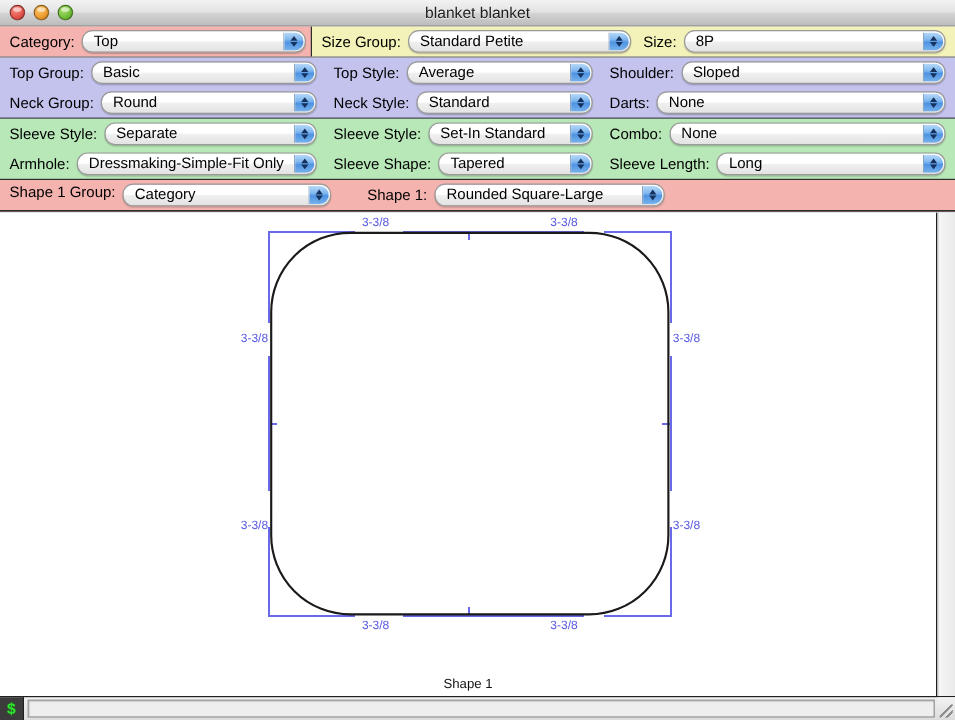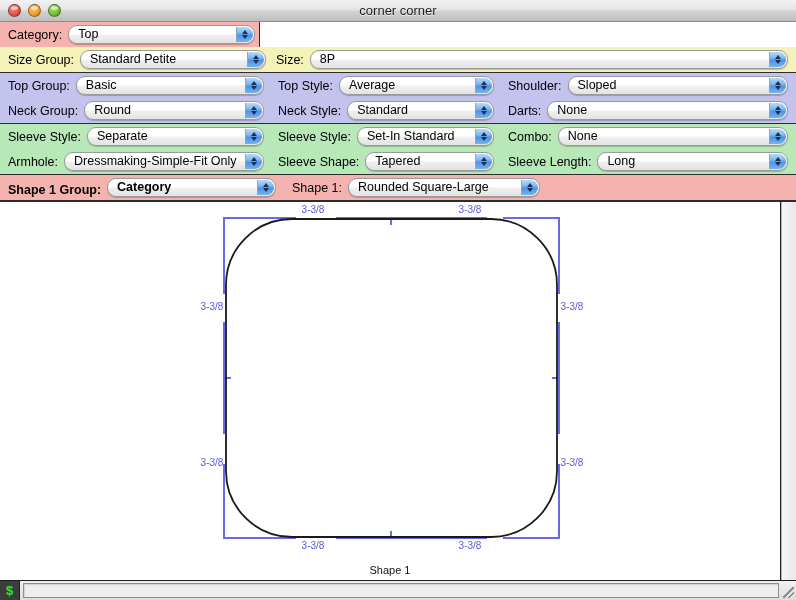--- a/index.html
+++ b/index.html
@@ -66,21 +66,21 @@
   #control-panel {
     flex: 0 0 auto;
     border-bottom: 1px solid #2a2a2a;
   }
   .band {
     display: flex;
     flex-direction: column;
     border-bottom: 1px solid #2d2d2d;
   }
   .band:last-child { border-bottom: 1px solid #2d2d2d; }
-  .band.split { flex-direction: column; }
+  .band.split { flex-direction: row; }
   .band-seg { display: flex; flex-direction: column; }
 
   .row {
     display: flex;
     align-items: center;
     height: 25px;
     padding: 0 4px;
   }
   .flabel {
     font-size: 12.5px;
@@ -232,21 +232,21 @@
 <body>
 
 <div id="window">
 
   <div id="titlebar">
     <div id="traffic">
       <div class="light close"></div>
       <div class="light min"></div>
       <div class="light max"></div>
     </div>
-    <div id="window-title">corner corner</div>
+    <div id="window-title">blanket blanket</div>
   </div>
 
   <div id="control-panel">
 
     <div class="band split">
       <div class="band-seg" style="background:#f4b3ae; width:260px; border-right:1px solid #2d2d2d;">
         <div class="row">
           <span class="flabel">Category:</span>
           <div class="popup grow">
             <span class="pv">Top</span>
@@ -408,31 +408,31 @@
                 <i class="tri up"></i>
                 <i class="tri dn"></i>
               </span>
           </div>
         </div>
       </div>
     </div>
 
     <div class="band" style="background:#f4b3ae;">
       <div class="row">
-        <div style="width:272px; display:flex; align-items:flex-end;font-weight:bold;">
+        <div style="width:272px; display:flex; align-items:flex-start;">
           <span class="flabel">Shape 1 Group:</span>
           <div class="popup grow">
             <span class="pv">Category</span>
             <span class="arrows">
                 <i class="tri up"></i>
                 <i class="tri dn"></i>
               </span>
           </div>
         </div>
-        <div style="padding-left:12px; display:flex; align-items:center;">
+        <div style="padding-left:26px; display:flex; align-items:center;">
           <span class="flabel">Shape 1:</span>
           <div class="popup" style="width:192px;">
             <span class="pv">Rounded Square-Large</span>
             <span class="arrows">
                 <i class="tri up"></i>
                 <i class="tri dn"></i>
               </span>
           </div>
         </div>
       </div>

